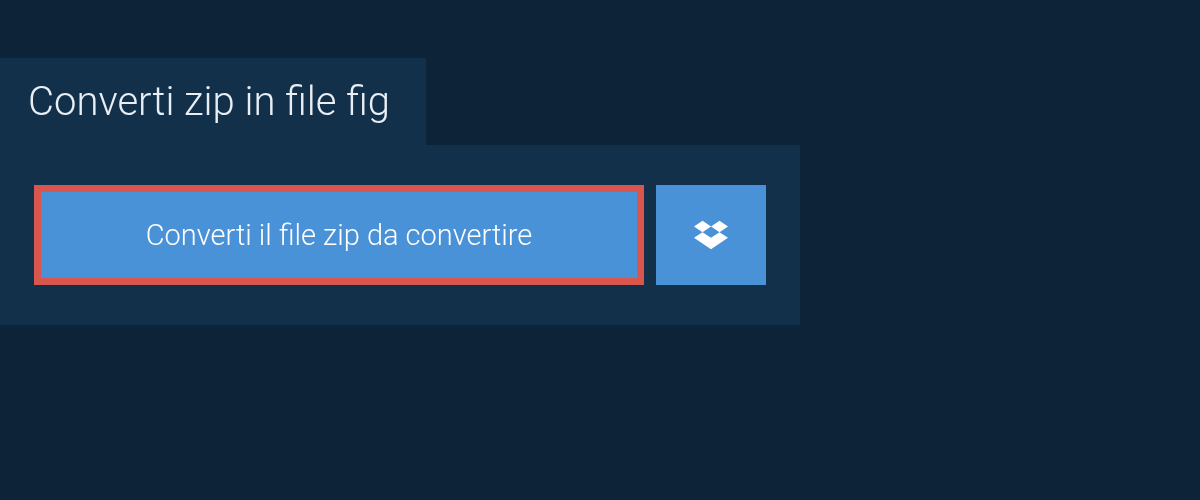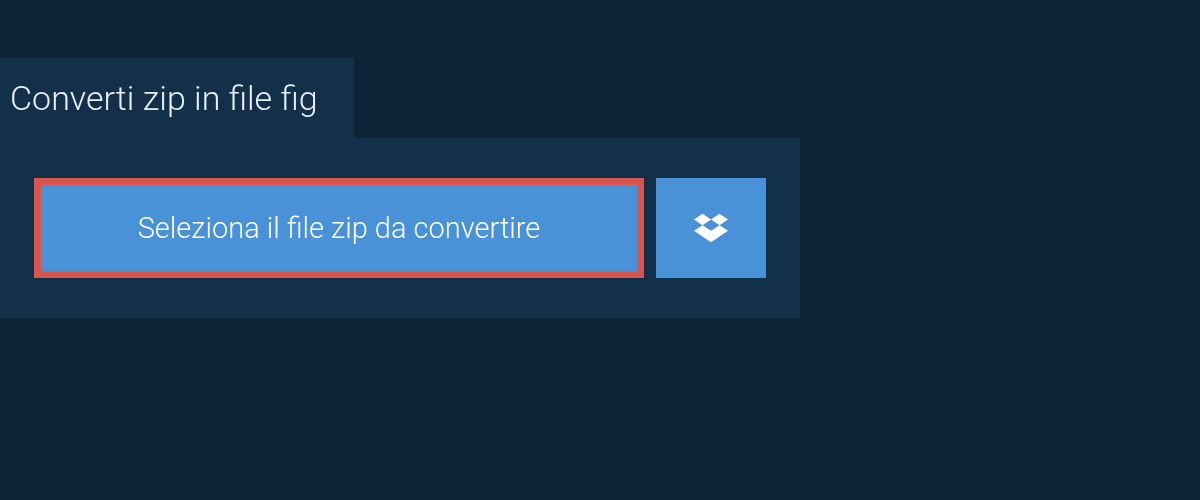--- a/index.html
+++ b/index.html
@@ -13,23 +13,23 @@
       background: #0d2438;
       font-family: -apple-system, BlinkMacSystemFont, "Segoe UI", Roboto, sans-serif;
       overflow: hidden;
     }
     .tab-container {
       padding-top: 58px;
     }
     .tab {
       display: inline-block;
       background: #13304b;
-      padding: 20px 36px 20px 10px;
+      padding: 20px 36px 20px 28px;
       color: #e8eef4;
-      font-size: 34px;
+      font-size: 40px;
       font-weight: 300;
     }
     .panel {
       background: #13304b;
       padding: 40px 34px;
       width: 800px;
     }
     .button-row {
       display: flex;
       gap: 12px;
@@ -66,21 +66,21 @@
 
 <div class="tab-container">
   <div class="tab">
     <span>Converti zip in file fig</span>
   </div>
 </div>
 
 <div class="panel">
   <div class="button-row">
     <div class="select-button">
-      <span>Seleziona il file zip da convertire</span>
+      <span>Converti il file zip da convertire</span>
     </div>
     <div class="dropbox-button">
       <svg class="dropbox-icon" viewBox="0 0 24 24">
         <path d="M6 2L0 6l6 4-6 4 6 4 6-4 6 4 6-4-6-4 6-4-6-4-6 4-6-4zm6 4l6 4-6 4-6-4 6-4zm-6 12l6-4 6 4-6 4-6-4z"></path>
       </svg>
     </div>
   </div>
 </div>
 
 </body></html>

